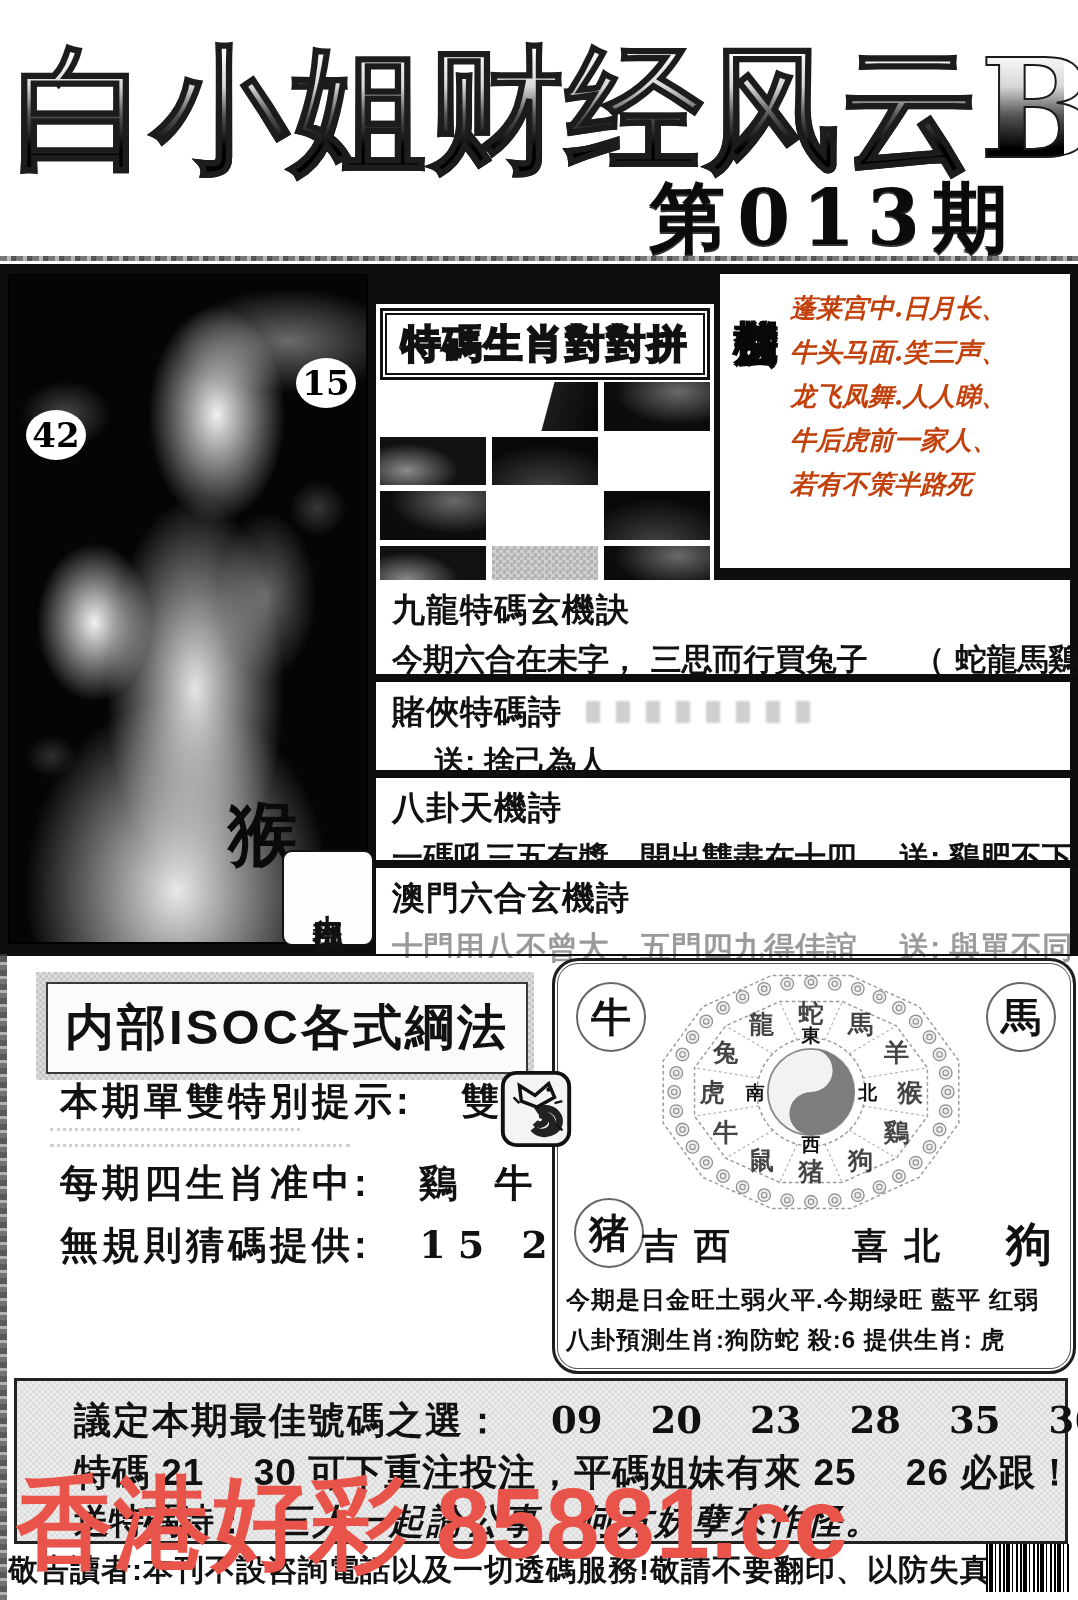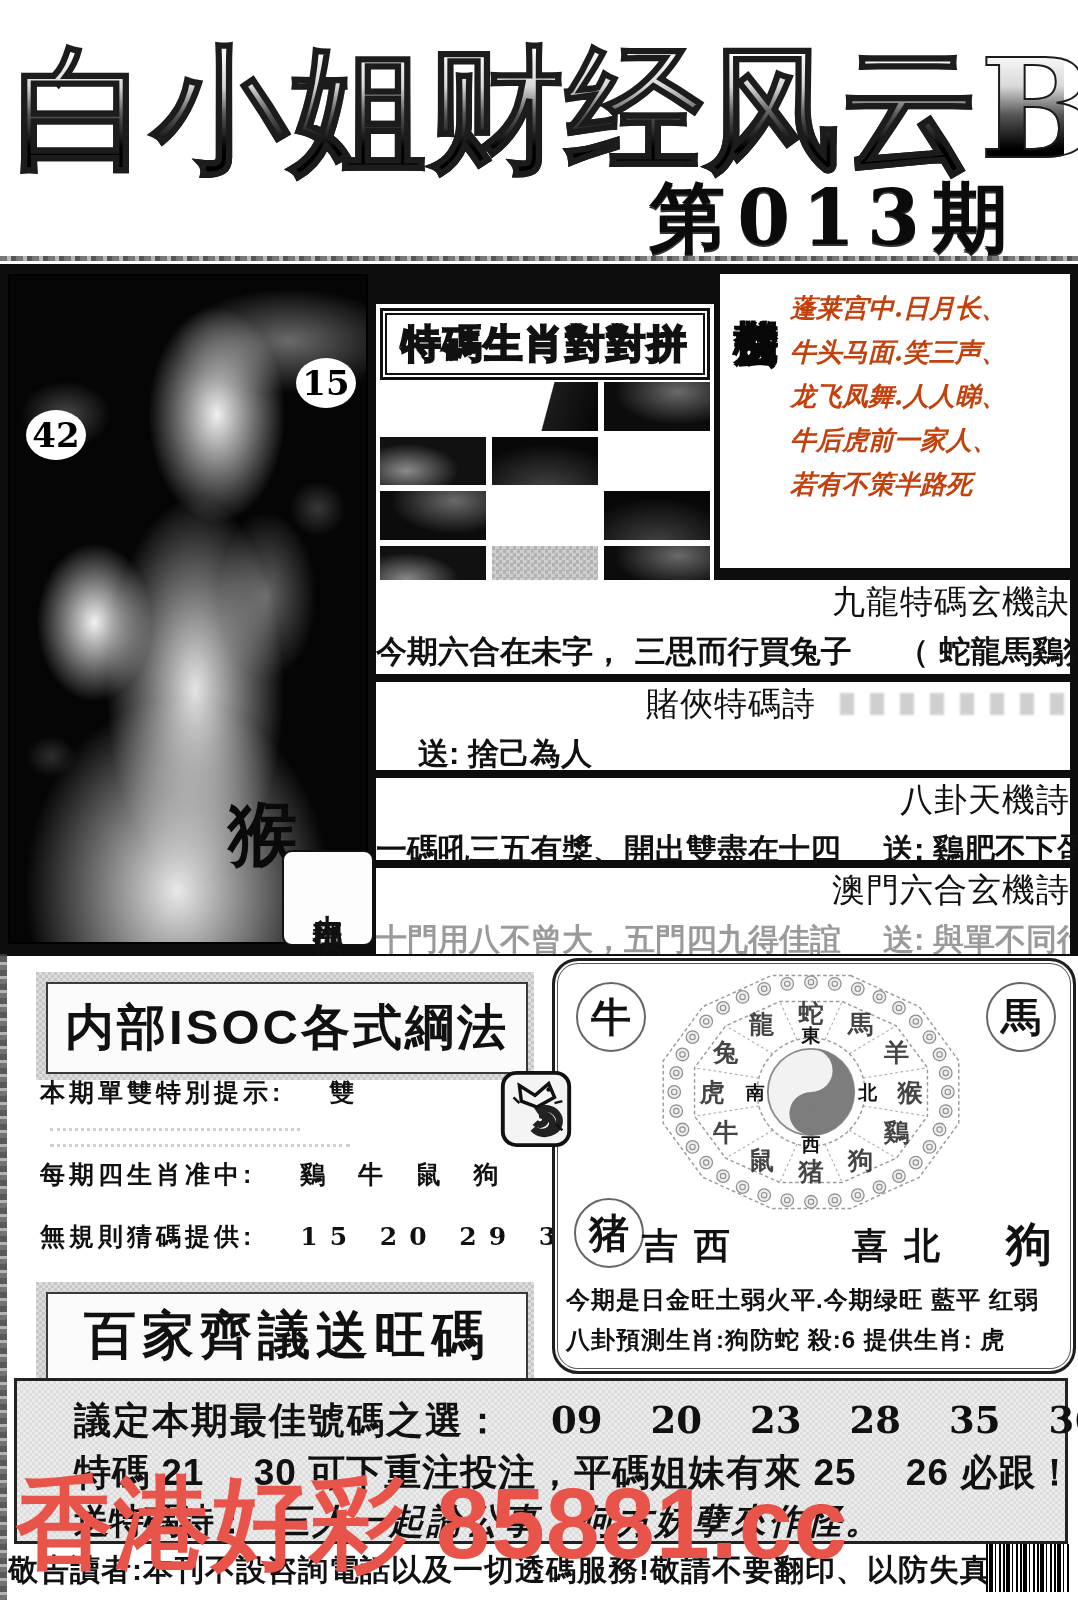--- a/index.html
+++ b/index.html
@@ -64,40 +64,40 @@
   
   .poem-panel{left:720px;top:274px;width:350px;height:294px;background:#fff;display:flex;}
   .poem-vtitle{writing-mode:vertical-rl;text-orientation:upright;margin:8px 2px 0 8px;
     font-family:"DejaVu Serif",serif;font-size:46px;font-weight:900;line-height:58px;color:#080808;}
   .poem-lines{flex:1;padding:12px 6px 0 2px;}
   .poem-line{font-family:"DejaVu Serif",serif;font-style:italic;font-weight:600;
     font-size:26px;line-height:44px;white-space:nowrap;color:#c2410c;}
 
   
   .section{left:376px;width:694px;background:#fff;}
-  .sec-title{font-size:33px;font-weight:400;padding:0 0 0 16px;letter-spacing:1px;text-align:right;}
+  .sec-title{font-size:33px;font-weight:700;padding:8px 0 0 16px;letter-spacing:1px;}
   .sec-line{display:flex;align-items:center;font-family:"DejaVu Serif",serif;
-    font-size:31px;font-weight:700;padding:6px 0 0 0;white-space:nowrap;}
+    font-size:31px;font-weight:700;padding:6px 0 0 16px;white-space:nowrap;}
   .sec-gift{margin-left:42px;font-weight:900;font-family:"Liberation Sans",sans-serif;}
   .sec-hint{margin-left:46px;}
   .s1{top:580px;height:94px;}
   .s2{top:682px;height:88px;}
   .s3{top:778px;height:82px;}
   .s4{top:868px;height:86px;}
   .faded{opacity:.42;filter:blur(.6px);}
   .smudge{display:inline-block;width:230px;height:22px;margin-left:24px;opacity:.28;filter:blur(1px);
     background:repeating-linear-gradient(90deg,#555 0 14px,transparent 14px 30px);}
 
   
   .isoc{left:8px;top:958px;width:538px;height:412px;background:#fff;}
   .speck-box{background:repeating-conic-gradient(#dedede 0% 25%,#c6c6c6 0% 50%) 0 0/6px 6px;padding:10px;}
   .head-inner{border:2px solid #3a3a3a;background:#fbfbfb;display:flex;align-items:center;justify-content:center;}
   .isoc-head{left:36px;top:972px;width:478px;height:88px;}
   .isoc-head .head-inner{width:100%;height:100%;font-size:49px;font-weight:900;letter-spacing:3px;white-space:nowrap;}
-  .isoc-row{left:40px;white-space:nowrap;font-size:25px;font-weight:900;letter-spacing:4px;}
+  .isoc-row{left:60px;white-space:nowrap;font-size:38px;font-weight:900;letter-spacing:4px;}
   .isoc-row .val{margin-left:34px;font-family:"DejaVu Serif",serif;letter-spacing:12px;font-weight:700;}
   .row1{top:1076px;}
   .row2{top:1158px;}
   .row3{top:1220px;}
   .dotline{left:50px;width:250px;border-top:3px dotted #bbb;opacity:.7;}
   .d1{top:1128px;}.d2{top:1144px;width:300px;}
   .isoc-head2{left:36px;top:1282px;width:478px;height:84px;}
   .isoc-head2 .head-inner{width:100%;height:100%;font-size:52px;font-weight:900;letter-spacing:6px;white-space:nowrap;}
 
   
@@ -231,23 +231,20 @@
   </div>
   <div class="abs dotline d1"></div>
   <div class="abs dotline d2"></div>
   <div class="abs isoc-row row2">
     <span>每期四生肖准中:</span>
     <span class="val">鷄 牛 鼠 狗</span>
   </div>
   <div class="abs isoc-row row3">
     <span>無規則猜碼提供:</span>
     <span class="val">15 20 29 36</span>
-  </div>
-  <div class="abs speck-box isoc-head2">
-    <div class="head-inner">百家齊議送旺碼</div>
   </div>
 
   <svg class="abs" style="left:490px;top:1068px;z-index:6" width="92" height="82" viewBox="0 0 74 84">
     <rect x="3" y="5" width="68" height="74" rx="14" fill="#f4f4f4" stroke="#111" stroke-width="4"></rect>
     <path d="M37,44 a15,13 0 1 1 -3,18 a11,9 0 1 0 6,-14 a6,5 0 1 1 -4,8" fill="none" stroke="#222" stroke-width="7"></path>
     <path d="M20,18 l16,10 l14,-12 l6,14 l-18,10 l-16,-6 z" fill="#f4f4f4" stroke="#111" stroke-width="3.5"></path>
     <circle cx="50" cy="22" r="2.4" fill="#111"></circle>
     <path d="M14,30 l6,6 M58,58 l6,6 M56,36 l8,-2" stroke="#111" stroke-width="2.5"></path>
   </svg>
 

